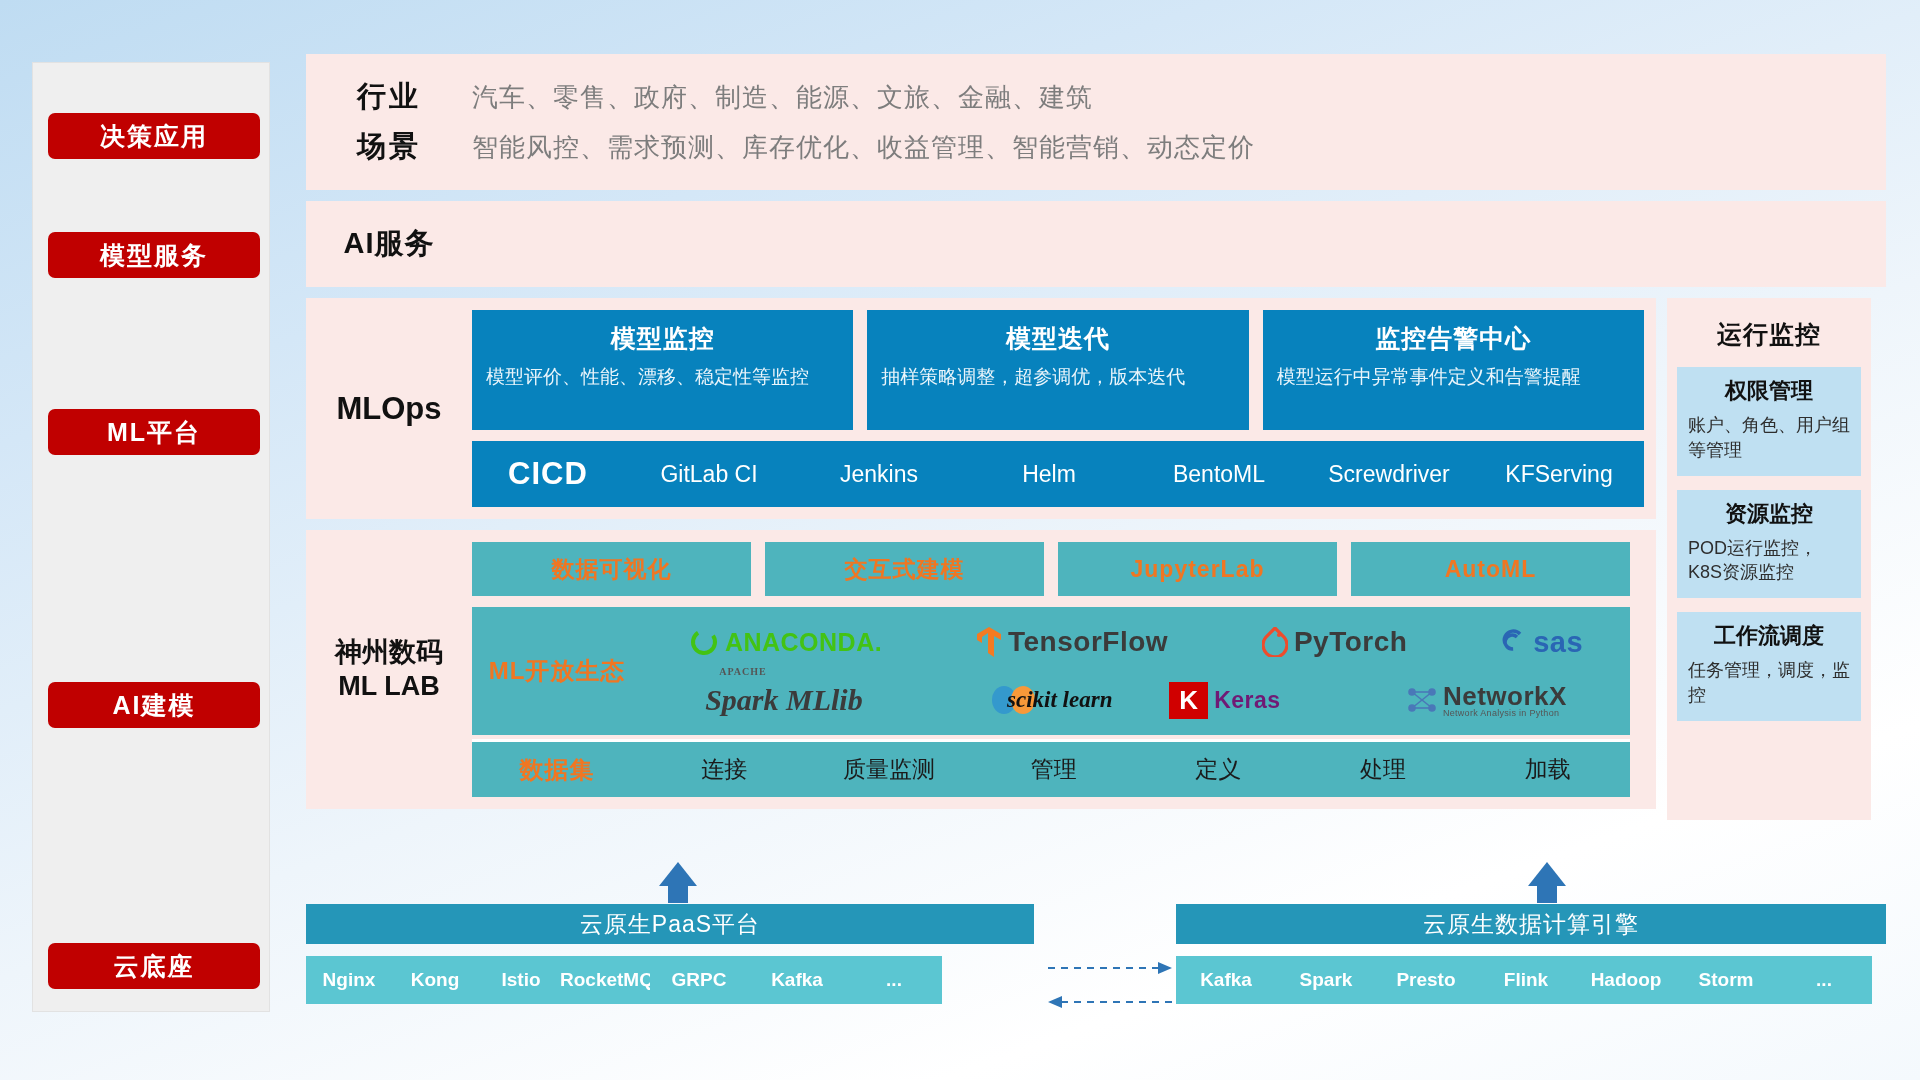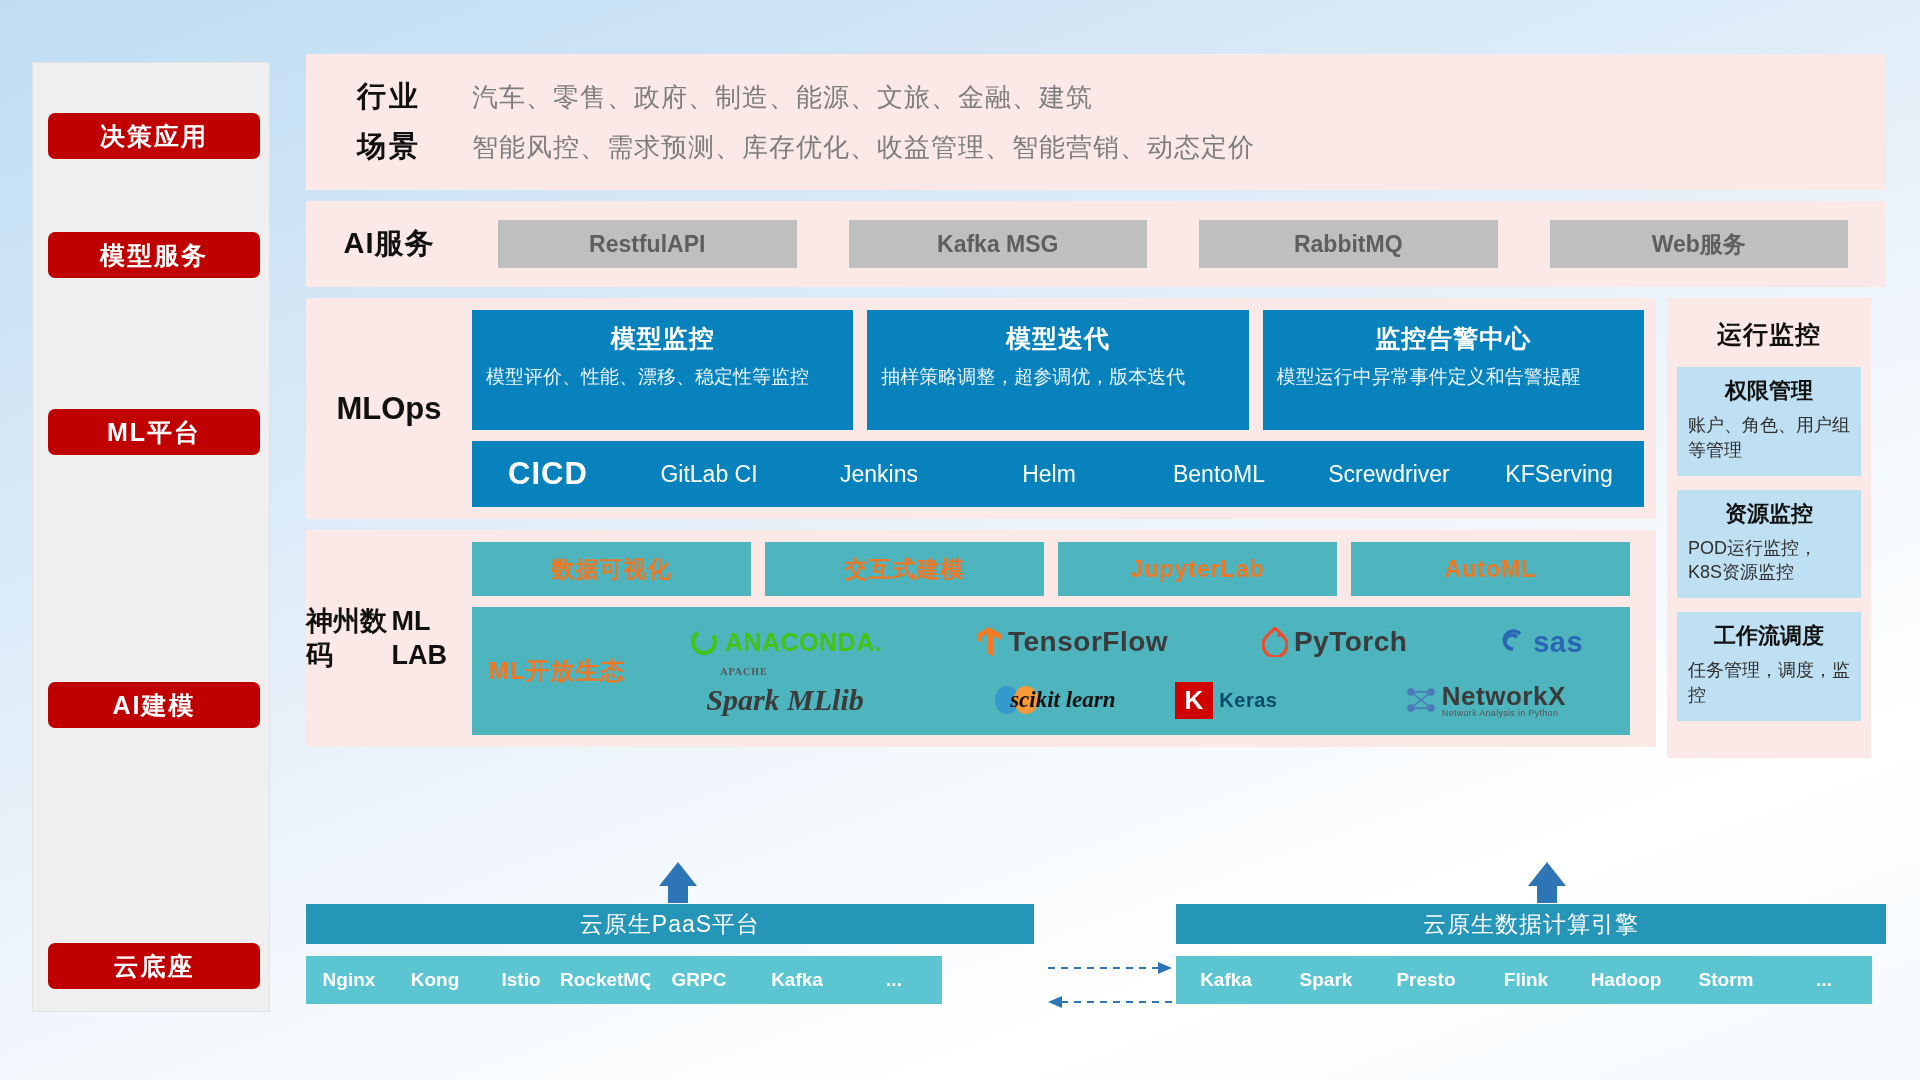--- a/index.html
+++ b/index.html
@@ -157,21 +157,21 @@
     line-height: 1.15;
     padding: 0 4px;
   }
 
   
   .band-lab { padding: 12px 0 12px 0; display: flex; }
   .lab-title {
     width: 166px;
     flex: none;
     display: flex;
-    flex-direction: row;
+    flex-direction: column;
     align-items: center;
     justify-content: center;
     font-size: 27px;
     font-weight: bold;
     color: #111;
     line-height: 1.25;
   }
   .lab-right { flex: 1; padding-right: 26px; }
   .lab-tabs { display: flex; gap: 14px; }
   .lab-tab {
@@ -341,26 +341,20 @@
         <div class="kv-val">汽车、零售、政府、制造、能源、文旅、金融、建筑</div>
       </div>
       <div class="kv-row">
         <div class="kv-key">场景</div>
         <div class="kv-val">智能风控、需求预测、库存优化、收益管理、智能营销、动态定价</div>
       </div>
     </div>
 
     <div class="band band-ai">
       <div class="ai-title">AI服务</div>
-      <div class="ai-items">
-        <div class="ai-chip">RestfulAPI</div>
-        <div class="ai-chip">Kafka MSG</div>
-        <div class="ai-chip">RabbitMQ</div>
-        <div class="ai-chip">Web服务</div>
-      </div>
     </div>
 
     <div class="split">
 
       <div class="split-left">
 
         <div class="band band-mlops">
           <div class="mlops-title">MLOps</div>
           <div class="mlops-right">
             <div class="mlops-cards">
@@ -443,21 +437,21 @@
                   </div>
                   <div class="logo">
                     <svg width="54" height="30" viewBox="0 0 54 30">
                       <ellipse cx="15" cy="15" rx="12" ry="14" fill="#3499cd"></ellipse>
                       <ellipse cx="34" cy="15" rx="12" ry="14" fill="#f89939"></ellipse>
                     </svg>
                     <span style="position:absolute;color:#111;font-style:italic;font-weight:bold;font-size:23px;font-family:'Liberation Serif',serif;margin-left:18px">scikit learn</span>
                   </div>
                   <div class="logo">
                     <span style="background:#d00000;color:#fff;font-weight:bold;font-size:26px;padding:3px 10px">K</span>
-                    <span class="logo-txt" style="color:#0c4a6e;font-size:20px">Keras</span>
+                    <span class="logo-txt" style="color:#701a75;font-size:23px">Keras</span>
                   </div>
                   <div class="logo">
                     <svg width="30" height="28" viewBox="0 0 30 28">
                       <g stroke="#4a78b8" stroke-width="1.6" fill="#4a78b8">
                         <line x1="5" y1="6" x2="25" y2="22"></line>
                           <line x1="25" y1="6" x2="5" y2="22"></line>
                         <line x1="5" y1="6" x2="25" y2="6"></line>
                           <line x1="5" y1="22" x2="25" y2="22"></line>
                         <circle cx="5" cy="6" r="3"></circle>
                           <circle cx="25" cy="6" r="3"></circle>
@@ -468,20 +462,29 @@
                     <span style="display:flex;flex-direction:column;line-height:1">
                       <span class="logo-txt" style="color:#3b3b3b;font-size:26px">NetworkX</span>
                       <span style="font-size:9px;color:#555;letter-spacing:.3px">Network Analysis in Python</span>
                     </span>
                   </div>
                 </div>
 
               </div>
             </div>
 
+            <div class="data-bar">
+              <div class="data-label">数据集</div>
+              <div class="data-item">连接</div>
+              <div class="data-item">质量监测</div>
+              <div class="data-item">管理</div>
+              <div class="data-item">定义</div>
+              <div class="data-item">处理</div>
+              <div class="data-item">加载</div>
+            </div>
           </div>
         </div>
       </div>
 
       <div class="split-right">
         <div class="sidebar">
           <div class="sidebar-title">运行监控</div>
           <div class="sb-card">
             <h5>权限管理</h5>
             <p>账户、角色、用户组等管理</p>

